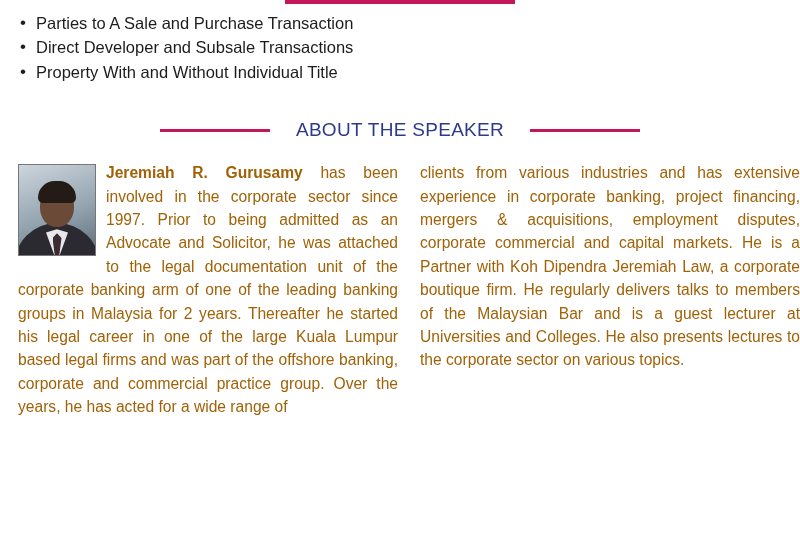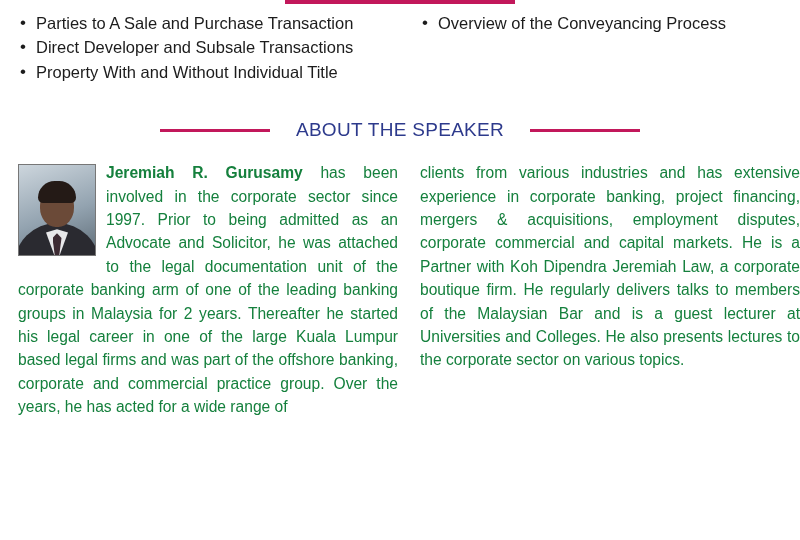--- a/index.html
+++ b/index.html
@@ -92,21 +92,21 @@
     display: flex;
     gap: 22px;
     margin-top: 20px;
   }
   .speaker-col {
     width: 380px;
     flex: 0 0 380px;
     font-size: 15.6px;
     line-height: 1.5;
     text-align: justify;
-    color: #15803d;
+    color: #a16207;
   }
   .portrait {
     float: left;
     width: 78px;
     height: 92px;
     margin: 3px 10px 2px 0;
     border: 1px solid #777;
     box-sizing: border-box;
     background: linear-gradient(#b9c3cc 0%, #9fb0bd 42%, #8d9aa6 100%);
     position: relative;
@@ -183,21 +183,20 @@
     <div class="bullet-col">
       <ul class="bullets">
         <li>Parties to A Sale and Purchase Transaction</li>
         <li>Direct Developer and Subsale Transactions</li>
         <li>Property With and Without Individual Title</li>
       </ul>
     </div>
 
     <div class="bullet-col">
       <ul class="bullets">
-        <li>Overview of the Conveyancing Process</li>
       </ul>
     </div>
 
   </div>
 
   <div class="section-head">
     <div class="rule left"></div>
     <div class="title">ABOUT THE SPEAKER</div>
     <div class="rule right"></div>
   </div>

